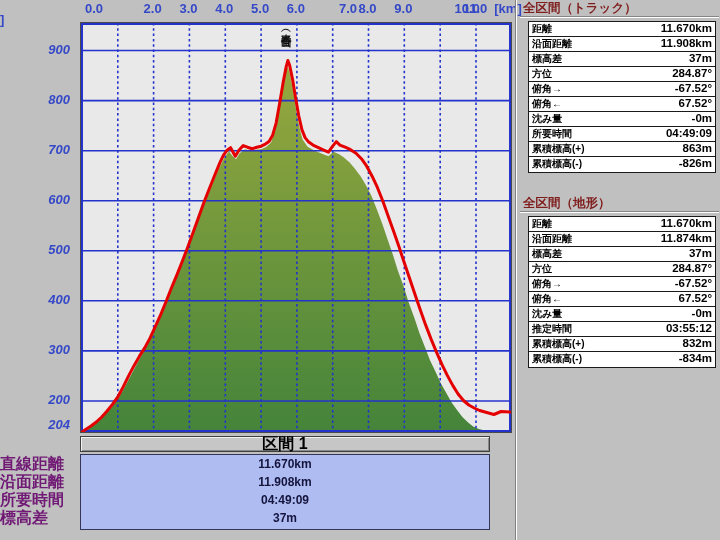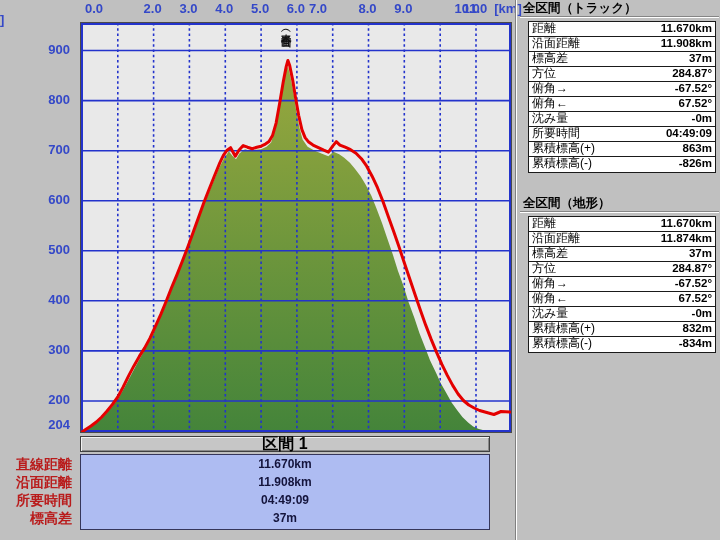--- a/index.html
+++ b/index.html
@@ -4,75 +4,75 @@
 <style>
   html,body{margin:0;padding:0;background:#c0c0c0;}
   *{box-sizing:border-box;font-family:"Liberation Sans","DejaVu Sans",sans-serif;}
   .app{position:relative;width:720px;height:540px;background:#c0c0c0;overflow:hidden;}
 
   
   .y-unit{position:absolute;left:0;top:12px;color:#3448c8;font-weight:bold;font-size:13px;}
   .xaxis{position:absolute;left:80px;top:0;width:440px;height:18px;}
   .xaxis span{position:absolute;top:0;line-height:18px;transform:translateX(-50%);
     color:#3448c8;font-weight:bold;font-size:13px;white-space:nowrap;}
-  .yaxis{position:absolute;left:0;top:22px;width:74px;height:411px;}
+  .yaxis{position:absolute;left:0;top:22px;width:74px;height:411px;font-style:italic;}
   .yaxis span{position:absolute;right:4px;transform:translateY(-8px);line-height:16px;
     color:#3448c8;font-weight:bold;font-size:13px;}
   .plot{position:absolute;left:80px;top:22px;width:432px;height:411px;
     background:#e9e9e9;border:1px solid #4a4a4a;}
   .plot svg{display:block;}
   .peak-label{position:absolute;top:2px;transform:translateX(-50%);
     writing-mode:vertical-rl;color:#111;font-weight:bold;font-size:10.5px;letter-spacing:1px;
     white-space:nowrap;}
 
   
   .seg-header{position:absolute;left:80px;top:436px;width:410px;height:16px;
     background:#c6c6c6;border:1px solid #404040;
     box-shadow:inset 1px 1px 0 #f2f2f2, inset -1px -1px 0 #8a8a8a;
     text-align:center;line-height:14px;font-weight:bold;font-size:16px;color:#000;}
   .seg-box{position:absolute;left:80px;top:454px;width:410px;height:76px;
     background:#aebcf2;border:1px solid #36365a;}
   .seg-box div{height:18px;line-height:18px;text-align:center;
     color:#14143c;font-weight:bold;font-size:12px;}
   .seg-labels{position:absolute;left:0;top:455px;width:75px;}
-  .seg-labels div{height:18px;line-height:18px;text-align:right;padding-right:3px;
-    color:#b91c1c;font-weight:bold;font-size:14px;}
+  .seg-labels div{height:18px;line-height:18px;padding-right:3px;
+    color:#701a75;font-weight:bold;font-size:16px;}
 
   
   .divider{position:absolute;left:515px;top:0;width:2px;height:540px;
     border-left:1px solid #808080;background:#ffffff;}
 
   
   .side-panel{position:absolute;left:518px;top:0;width:202px;height:540px;}
   .sec-title{position:absolute;left:2px;right:1px;height:16px;line-height:15px;
-    font-weight:bold;font-size:12.5px;color:#000000;padding-left:3px;
+    font-weight:bold;font-size:12.5px;color:#7f1d1d;padding-left:3px;
     border-bottom:1px solid #858585;box-shadow:0 1px 0 #ffffff;white-space:nowrap;}
   .stats-table{position:absolute;left:10px;width:188px;background:#ffffff;
     border:1px solid #1a1a1a;}
   .trow{display:flex;justify-content:space-between;height:15px;line-height:13px;
     padding:0 3px;border-bottom:1px solid #1a1a1a;background:#ffffff;}
   .trow:last-child{border-bottom:none;}
-  .trow .tlabel{font-weight:normal;font-size:12px;color:#000;white-space:nowrap;}
+  .trow .tlabel{font-weight:bold;font-size:10px;color:#000;white-space:nowrap;}
   .trow .tvalue{font-weight:bold;font-size:11.5px;color:#000;white-space:nowrap;}
 </style>
 </head>
 <body>
 
 <div class="app">
 
   <span class="y-unit">]</span>
 
   <div class="xaxis" id="xaxis">
       <span style="left: 14px;">0.0</span>
       <span style="left: 72.6318px;">2.0</span>
       <span style="left: 108.448px;">3.0</span>
       <span style="left: 144.264px;">4.0</span>
       <span style="left: 180.079px;">5.0</span>
       <span style="left: 215.895px;">6.0</span>
-      <span style="left: 238px;">7.0</span>
+      <span style="left: 268px;">7.0</span>
       <span style="left: 287.527px;">8.0</span>
       <span style="left: 323.343px; text-align: center;">9.0</span>
       <span style="left: 359.159px; margin-left: 28px;">10.0</span>
       <span style="left: 394.975px;">11.0</span>
       <span style="left: 428px;">[km]</span>
     </div>
   <div class="yaxis" id="yaxis">
       <span style="top: 27.5337px;">900</span>
       <span style="top: 77.5949px;">800</span>
       <span style="top: 127.656px;">700</span>
@@ -207,20 +207,24 @@
         </div>
         <div class="trow">
           <span class="tlabel">俯角←</span>
           <span class="tvalue">67.52°</span>
         </div>
         <div class="trow">
           <span class="tlabel">沈み量</span>
           <span class="tvalue">-0m</span>
         </div>
         <div class="trow">
+          <span class="tlabel">推定時間</span>
+          <span class="tvalue">03:55:12</span>
+        </div>
+        <div class="trow">
           <span class="tlabel">累積標高(+)</span>
           <span class="tvalue">832m</span>
         </div>
         <div class="trow">
           <span class="tlabel">累積標高(-)</span>
           <span class="tvalue">-834m</span>
         </div>
       </div>
   </div>
 

